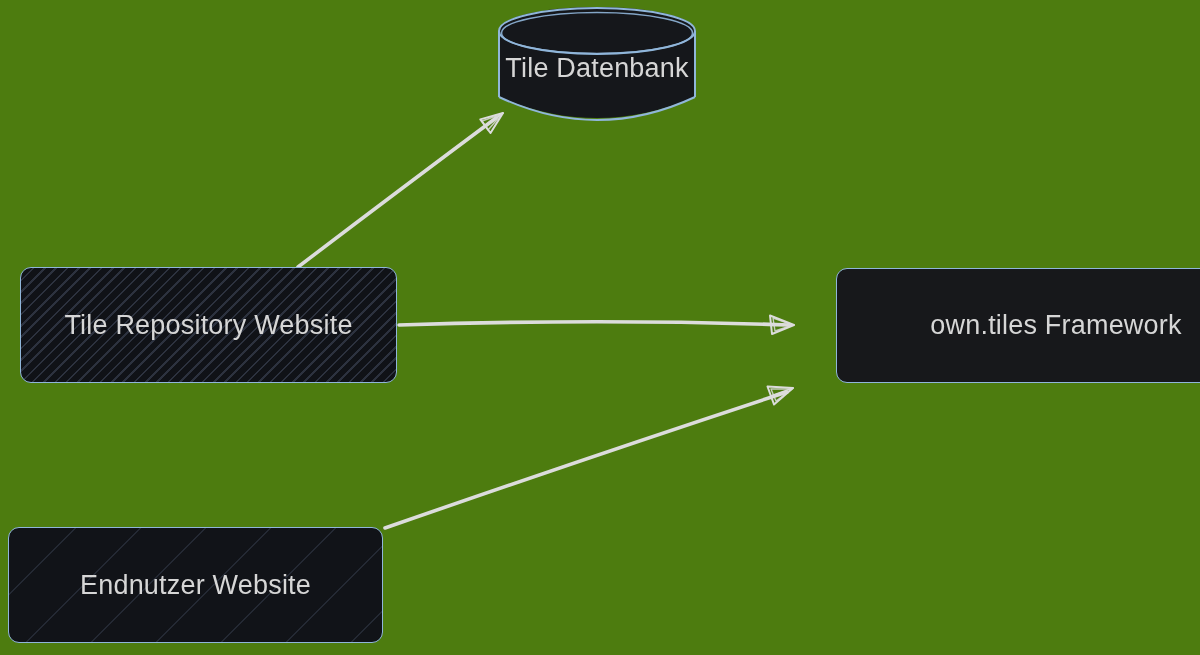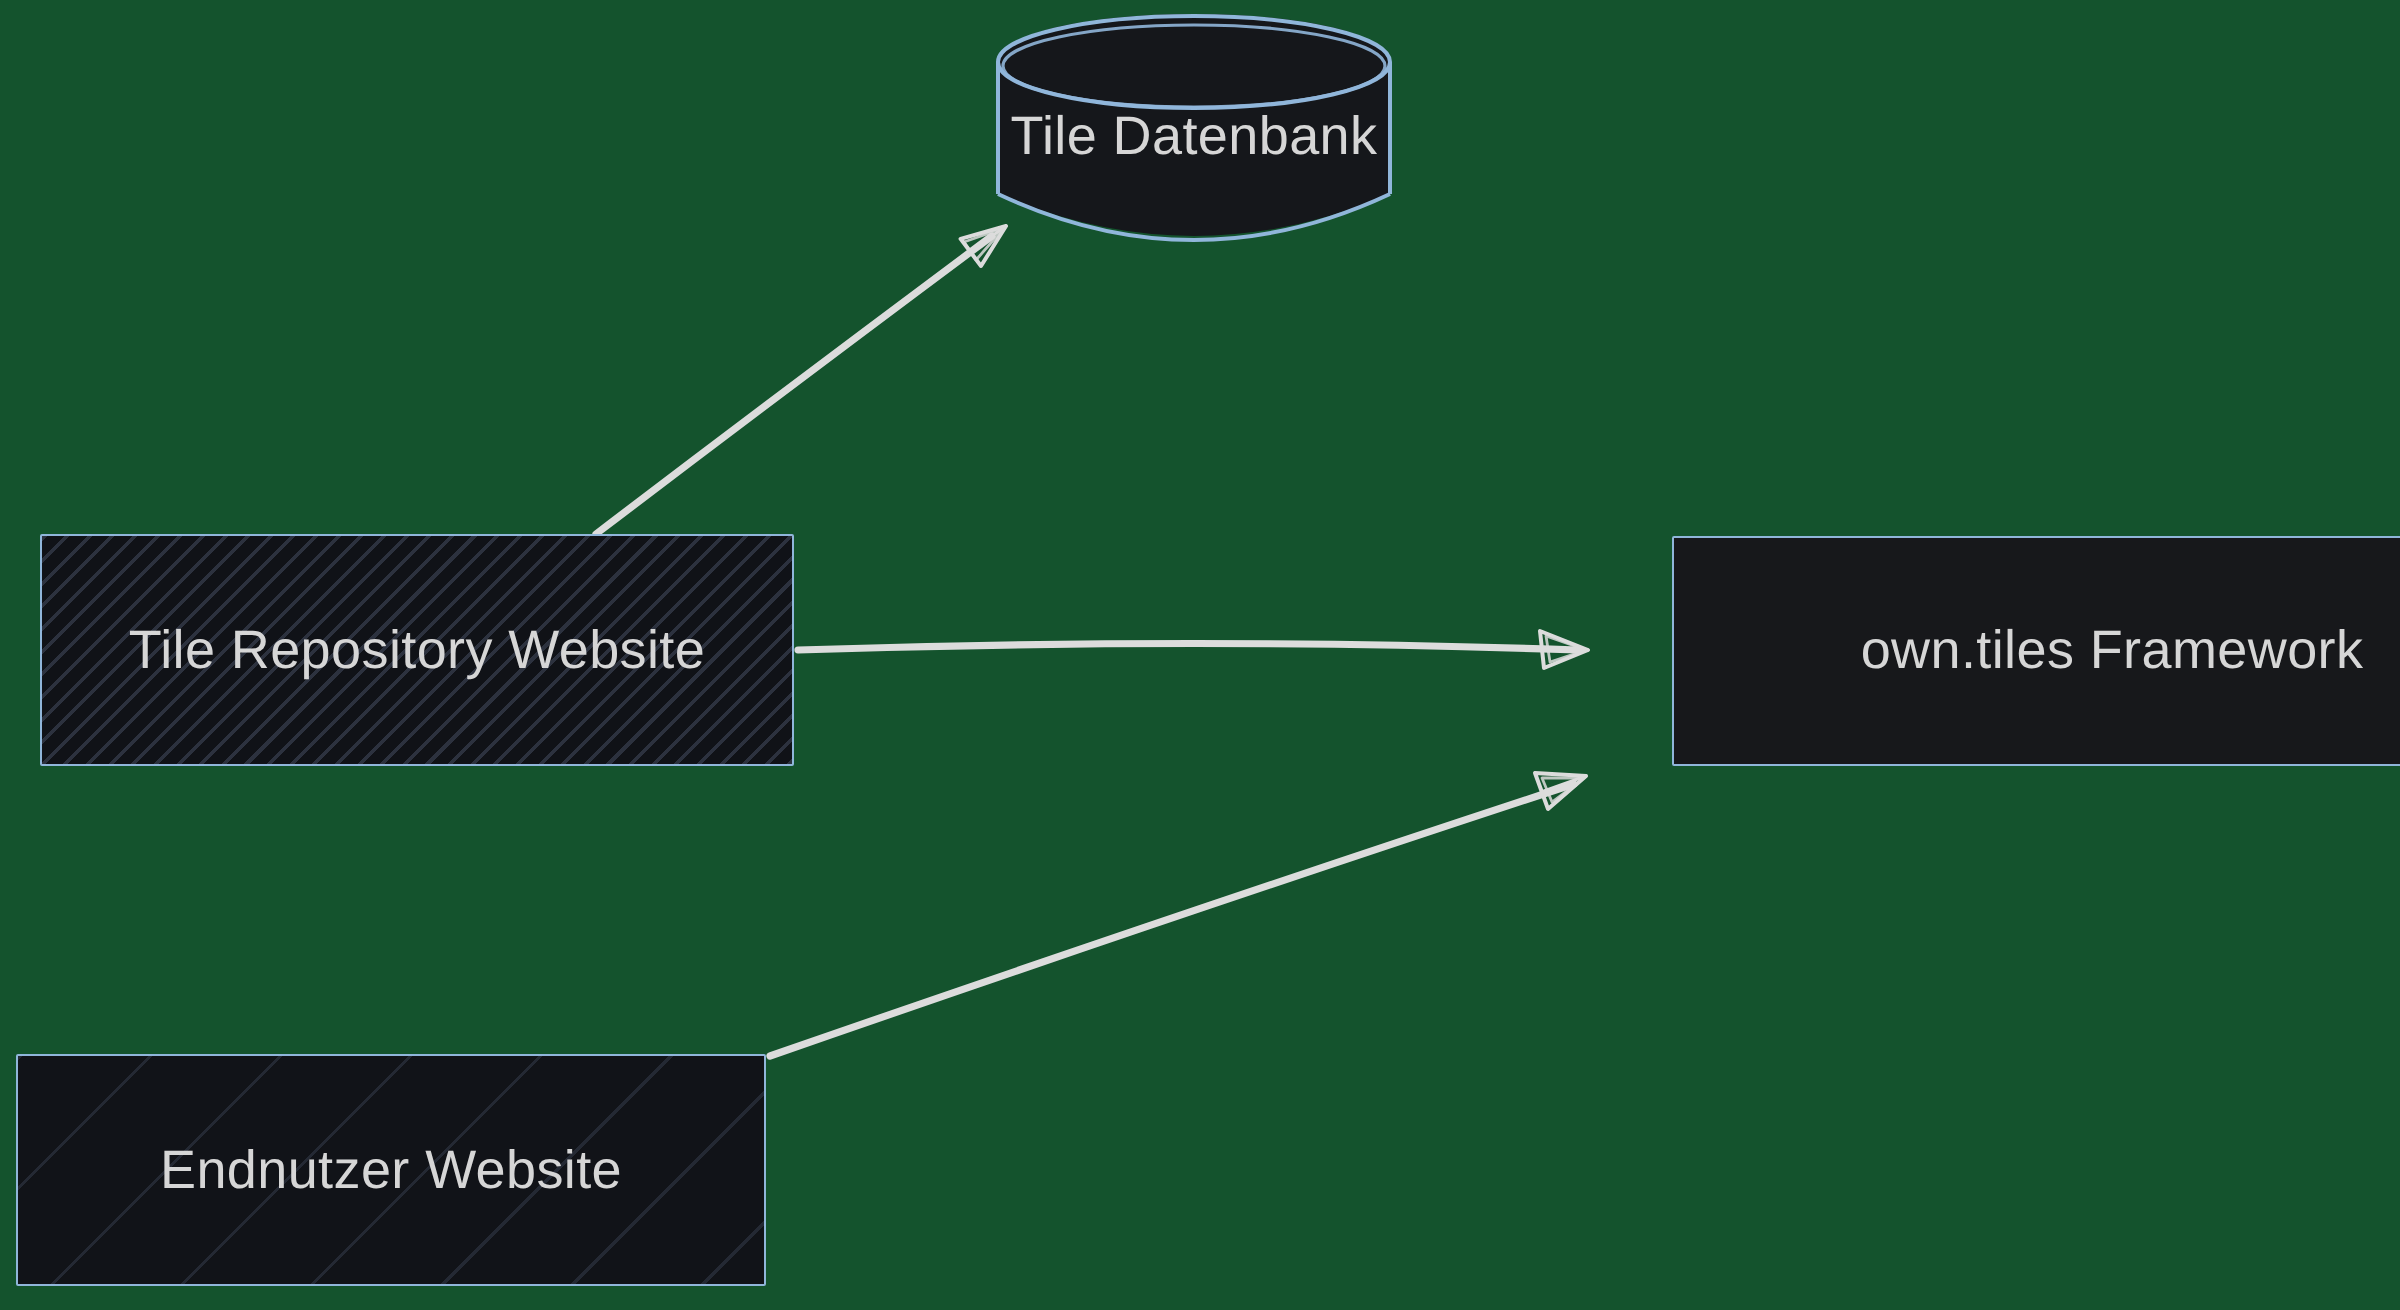--- a/index.html
+++ b/index.html
@@ -5,39 +5,39 @@
   html, body {
     margin: 0;
     padding: 0;
     background: #2b3140;
   }
   .canvas {
     position: relative;
     width: 1200px;
     height: 655px;
     overflow: hidden;
-    background: #14532d;
+    background: #4d7c0f;
     font-family: "Liberation Sans", "DejaVu Sans", sans-serif;
   }
   .layer {
     position: absolute;
     left: 0; top: 0;
     width: 1200px; height: 655px;
   }
   .node {
     position: absolute;
     display: flex;
     align-items: center;
     justify-content: center;
     box-sizing: border-box;
     border: 1.6px solid #90b6da;
     color: #d6d6d6;
     font-size: 27px;
     letter-spacing: 0.2px;
-    border-radius: 1px;
+    border-radius: 11px;
   }
   .node-repo {
     left: 20px; top: 267px;
     width: 377px; height: 116px;
     background-color: #101217;
     background-image: repeating-linear-gradient(
       135deg,
       rgba(125,140,175,0.26) 0px,
       rgba(125,140,175,0.26) 1.8px,
       rgba(0,0,0,0) 1.8px,

